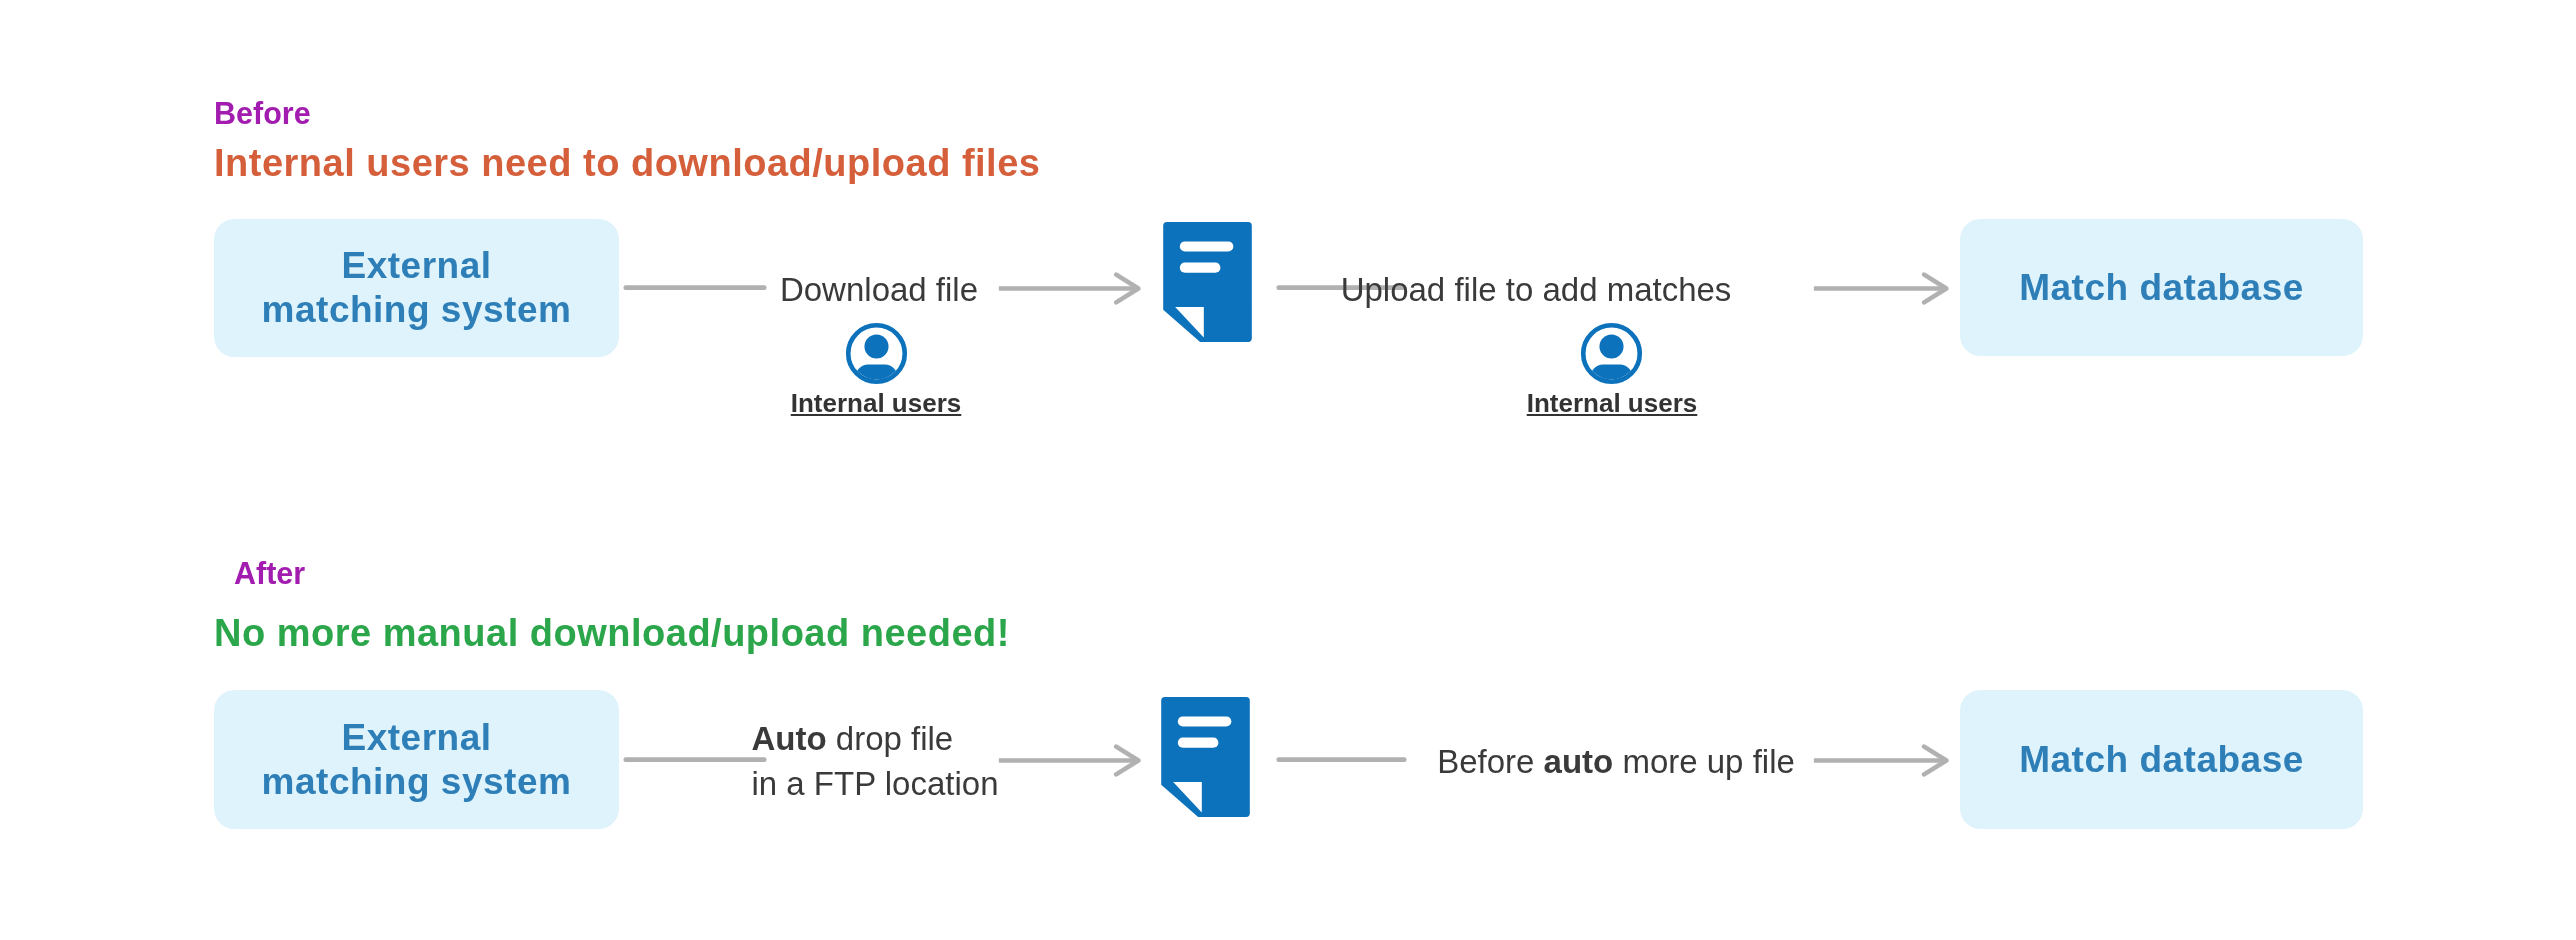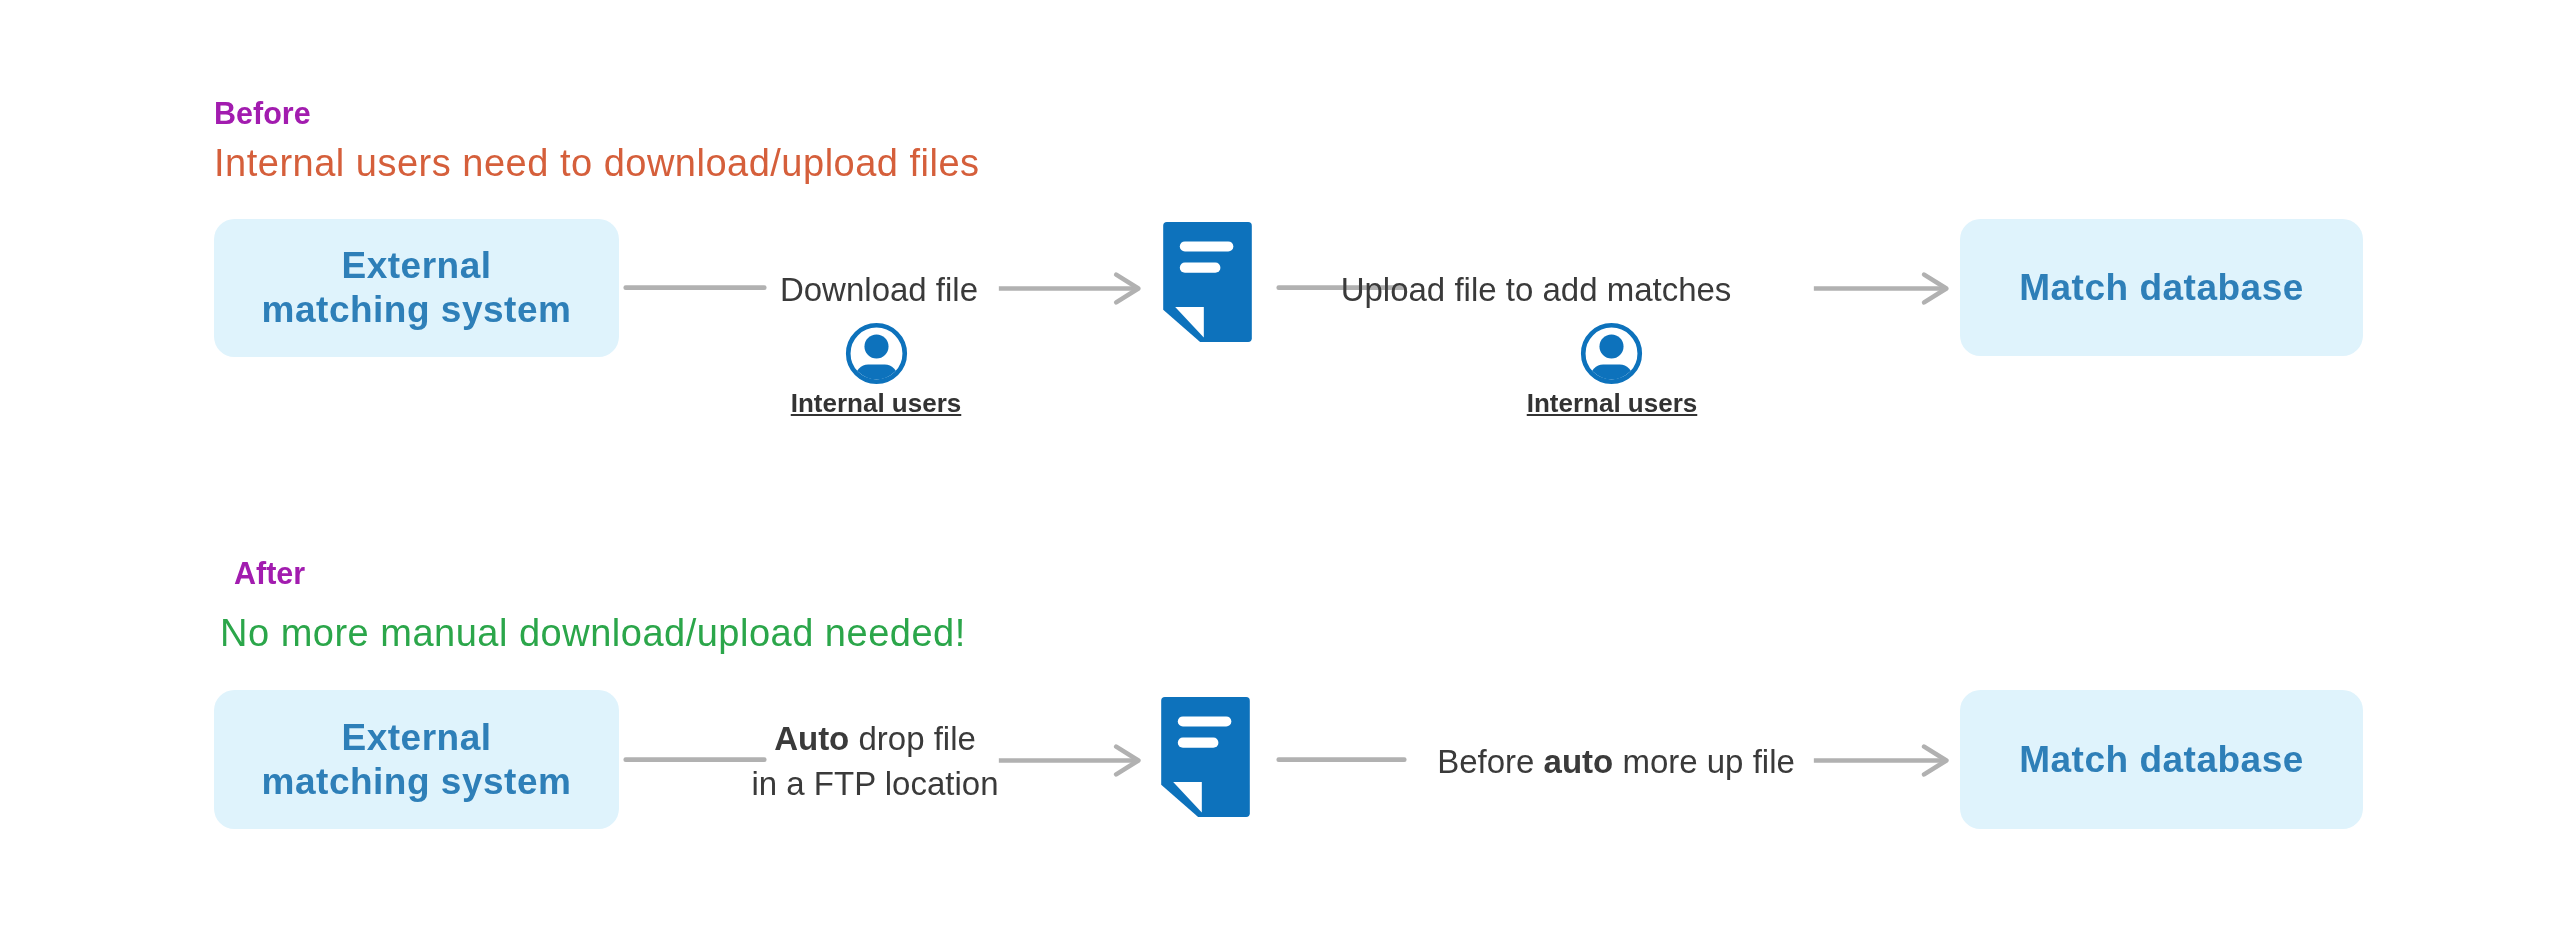--- a/index.html
+++ b/index.html
@@ -14,46 +14,45 @@
   .abs { position: absolute; }
 
   .section-heading {
     font-size: 30.5px;
     font-weight: bold;
     color: #a21caf;
     white-space: nowrap;
   }
   .section-subtitle {
     font-size: 38px;
-    font-weight: normal;
+    font-weight: bold;
     white-space: nowrap;
     letter-spacing: 0.5px;
   }
   .subtitle-before { color: #D55F3B; }
-  .subtitle-after  { color: #2BA64A; margin-left: 6px; }
+  .subtitle-after  { color: #2BA64A; }
 
   .node-box {
     background: #DFF3FC;
     border-radius: 20.4px;
     display: flex;
     align-items: center;
     justify-content: center;
     text-align: center;
     color: #2E7FB8;
     font-size: 37px;
     font-weight: bold;
     line-height: 44px;
     letter-spacing: 0.5px;
   }
 
   .step-label {
     transform: translate(-50%, -50%);
     font-size: 33px;
     color: #3A3A3A;
-    text-align: center;
     line-height: 45px;
     white-space: nowrap;
   }
   .step-label b { font-weight: bold; }
 
   .actor-label {
     transform: translateX(-50%);
     font-size: 26px;
     font-weight: bold;
     color: #333333;

